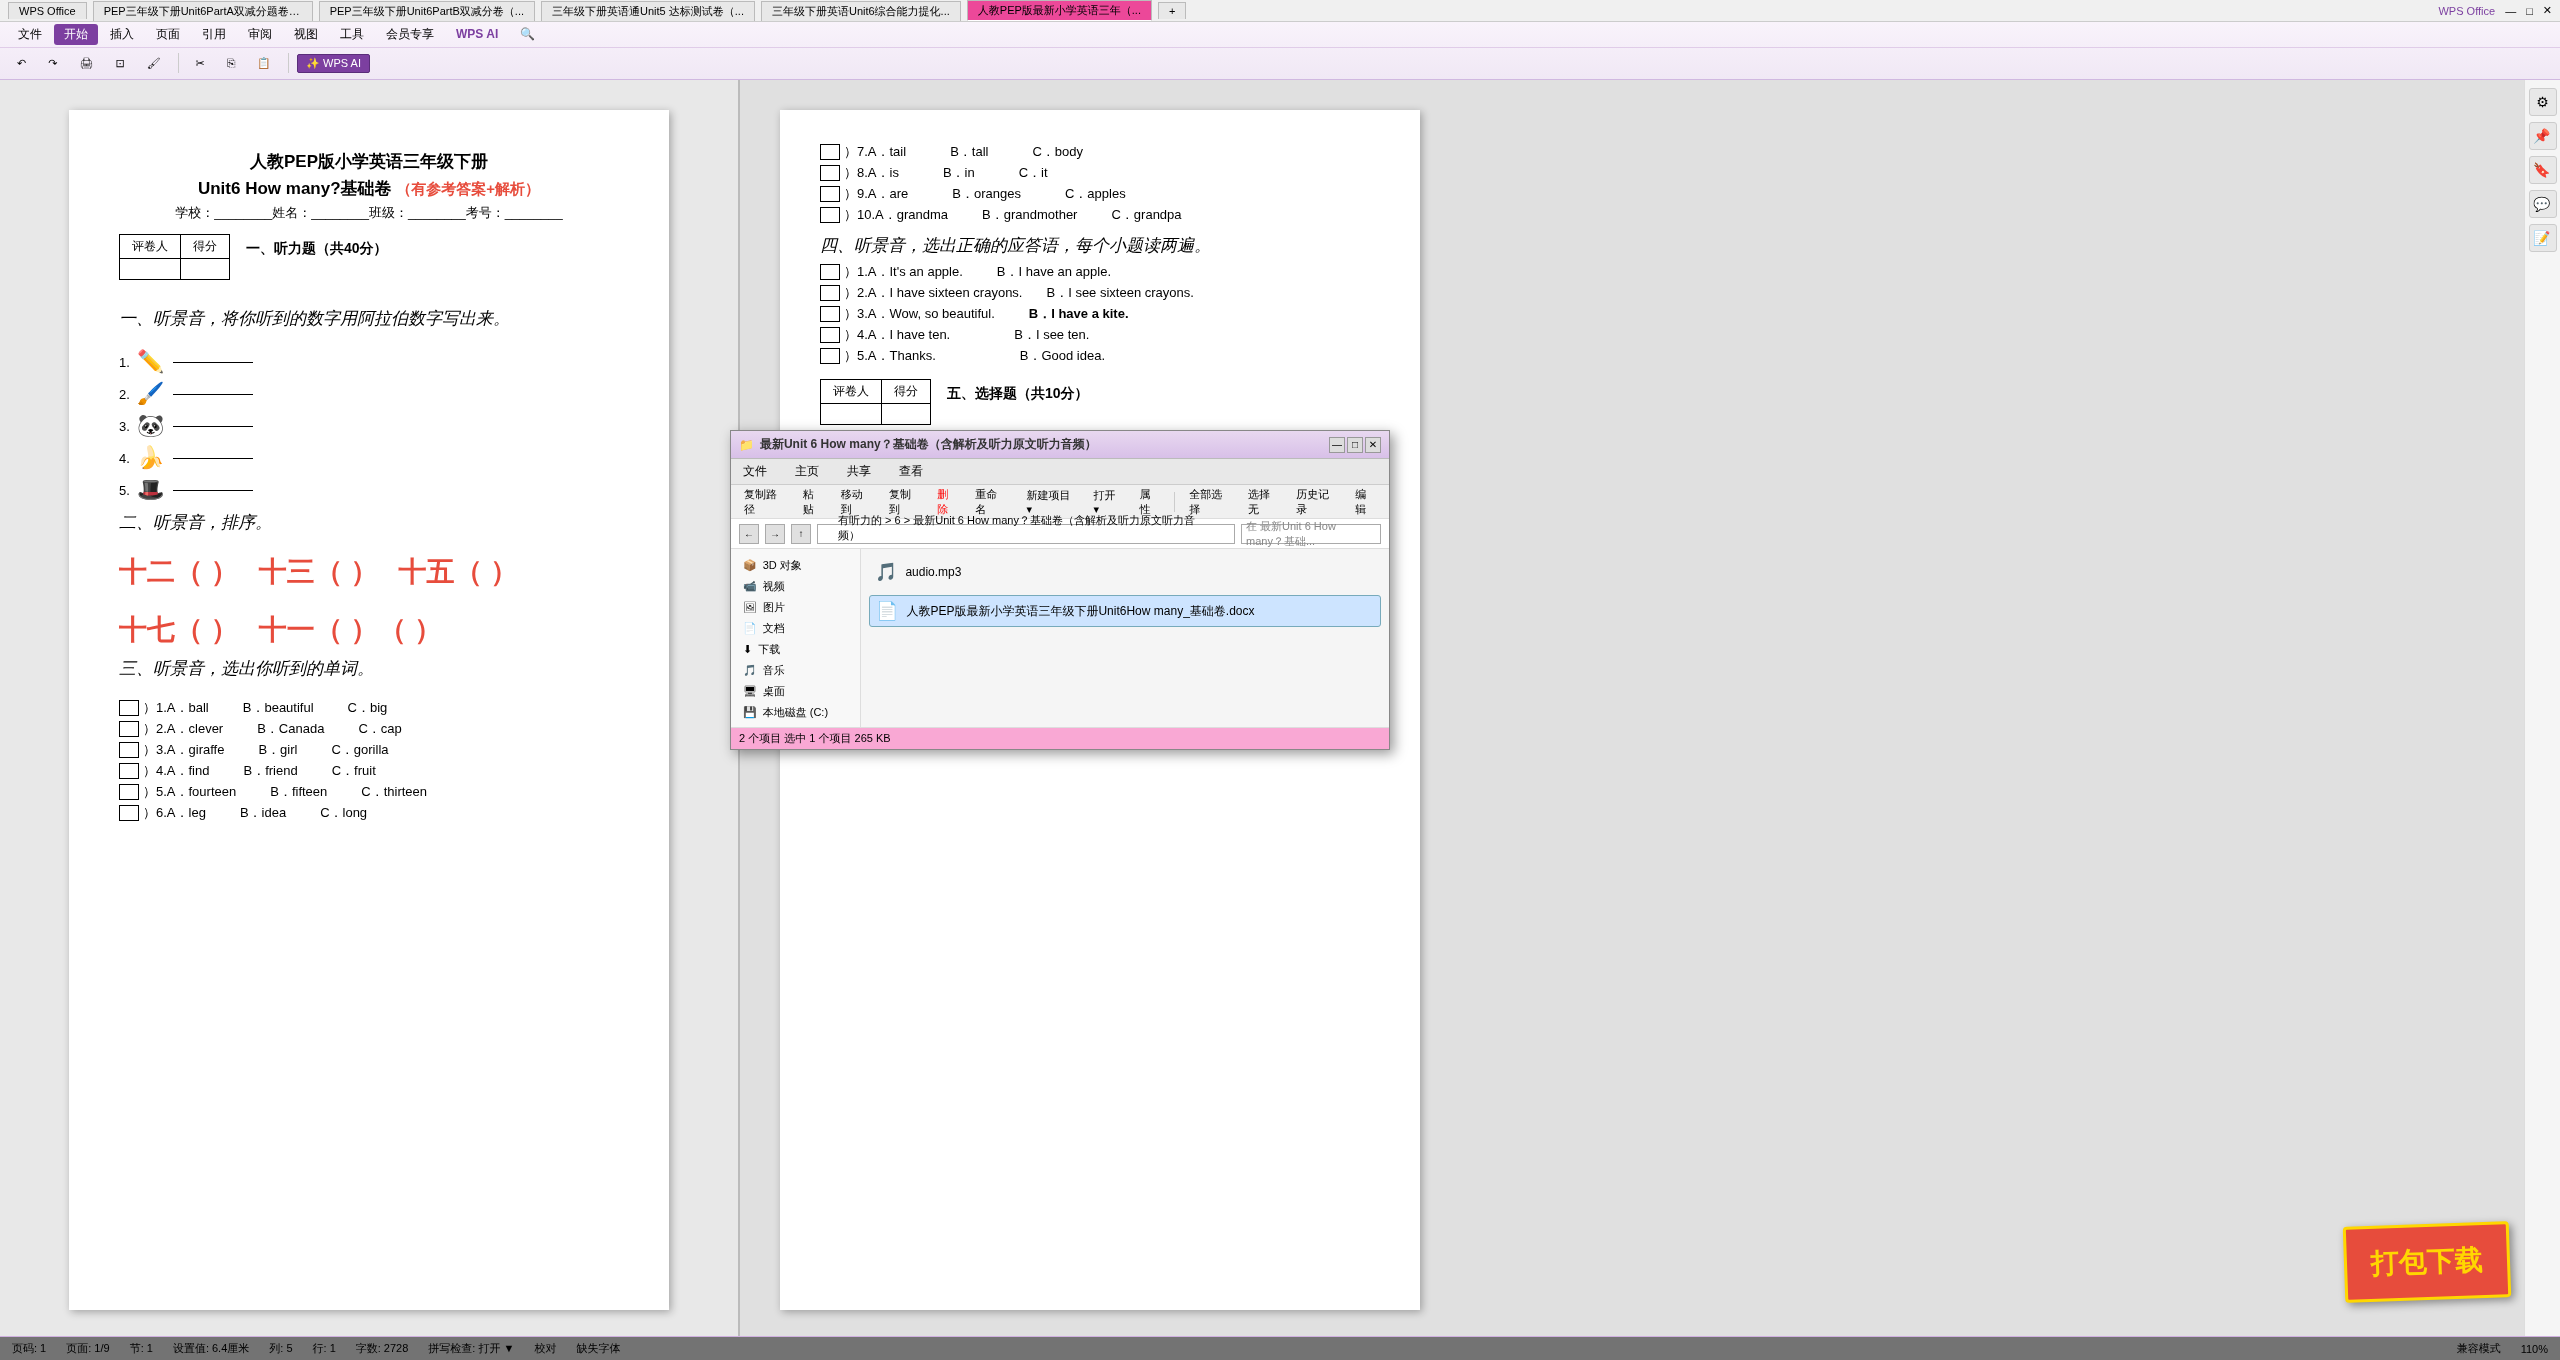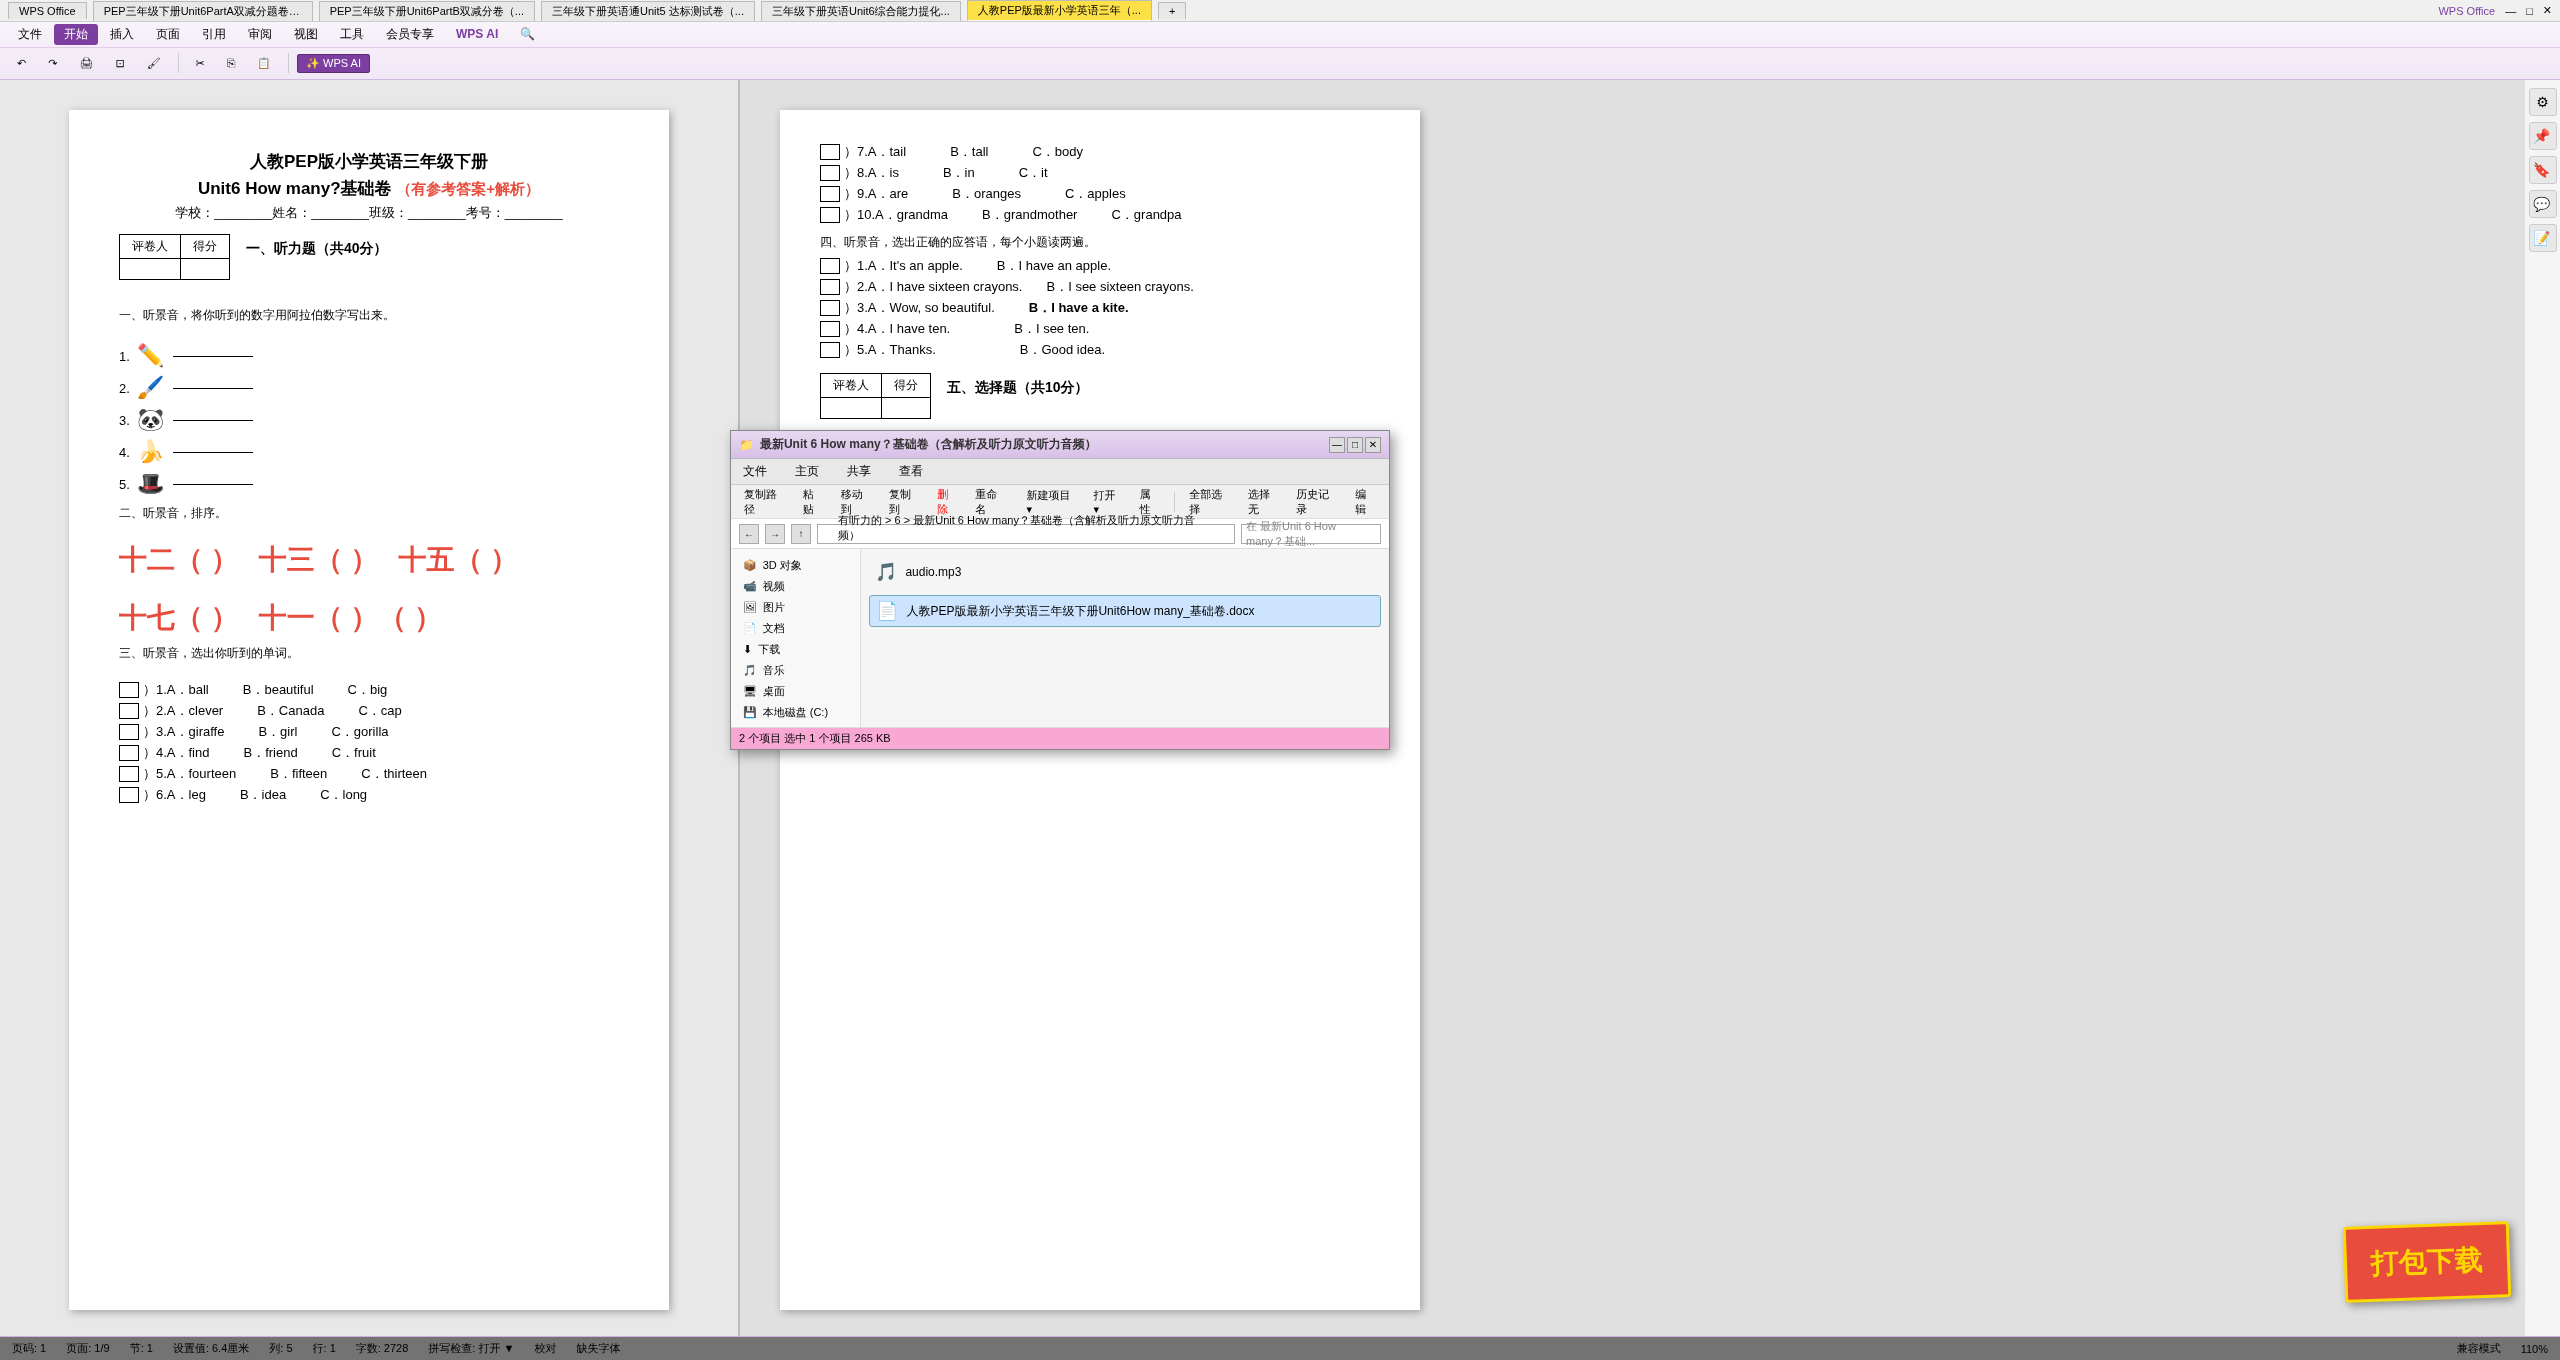--- a/index.html
+++ b/index.html
@@ -10,21 +10,21 @@
       position: absolute; top: 0; left: 0; right: 0; height: 22px;
       background: #f0f0f0; display: flex; align-items: center; justify-content: space-between;
       border-bottom: 1px solid #ccc; z-index: 100; padding: 0 8px;
     }
     .taskbar-left { display: flex; gap: 6px; align-items: center; }
     .taskbar-tab {
       padding: 2px 10px; font-size: 11px; background: #e8e8e8; border: 1px solid #bbb;
       border-bottom: none; cursor: pointer; white-space: nowrap; max-width: 220px;
       overflow: hidden; text-overflow: ellipsis;
     }
-    .taskbar-tab.active { background: #fde047; border-bottom: 1px solid #fff; text-align: right; }
+    .taskbar-tab.active { background: #ec4899; border-bottom: 1px solid #fff; text-align: right; }
     .taskbar-right { display: flex; gap: 10px; align-items: center; font-size: 11px; }
 
     
     .ribbon {
       position: absolute; top: 22px; left: 0; right: 0; height: 58px;
       background: linear-gradient(to bottom, #f9f3fb, #f0e8f5);
       border-bottom: 1px solid #d0b8e0; z-index: 99; display: flex; flex-direction: column;
     }
     .ribbon-menu {
       height: 26px; display: flex; align-items: center; padding: 0 8px; gap: 2px;
@@ -73,21 +73,21 @@
 
     
     .doc-title { text-align: center; font-size: 17px; font-weight: bold; margin-bottom: 4px; color: #000; }
     .doc-info { text-align: center; font-size: 13px; margin-bottom: 12px; color: #000; }
     .score-table { border-collapse: collapse; margin-bottom: 8px; }
     .score-table td { border: 1px solid #000; padding: 3px 12px; font-size: 12px; text-align: center; }
     .section-title { font-size: 14px; font-weight: bold; color: #000; margin: 6px 0 4px 0; }
     .listen-item { display: flex; align-items: center; gap: 8px; margin: 6px 0; font-size: 13px; }
     .line { display: inline-block; border-bottom: 1px solid #000; width: 80px; }
     .num-items { font-size: 28px; font-weight: bold; color: #e74c3c; display: flex; gap: 20px; align-items: flex-end; flex-wrap: wrap; margin: 8px 0; }
-    .section-listen { font-size: 12px; margin: 19px 0; }
+    .section-listen { font-size: 17px; margin: 19px 0; font-style: italic; }
     .q-row { display: flex; align-items: center; gap: 4px; margin: 3px 0; font-size: 13px; }
     .q-paren { width: 20px; height: 16px; border: 1px solid #000; display: inline-block; vertical-align: middle; }
     .bold-red { color: #e74c3c; font-weight: bold; }
 
     
     .right-options { font-size: 13px; margin: 3px 0 3px 60px; display: flex; gap: 60px; }
 
     
     .status-bar {
       position: absolute; bottom: 0; left: 0; right: 0; height: 24px;

